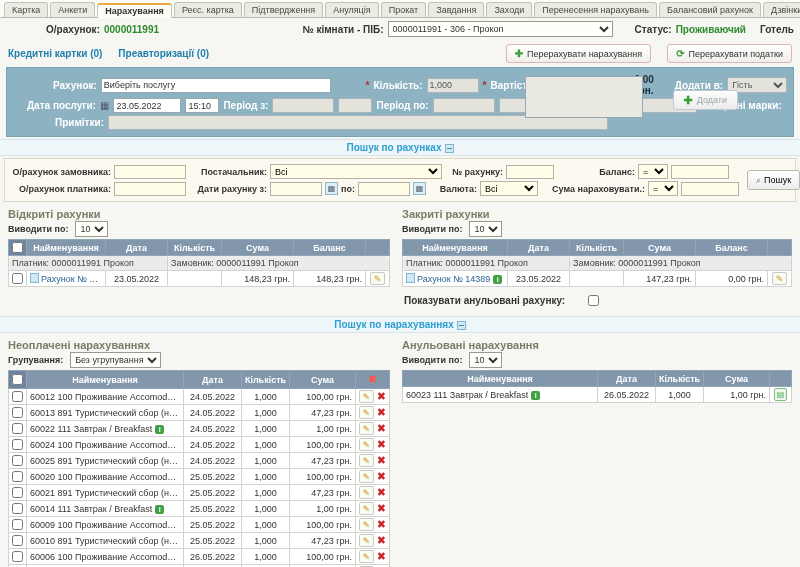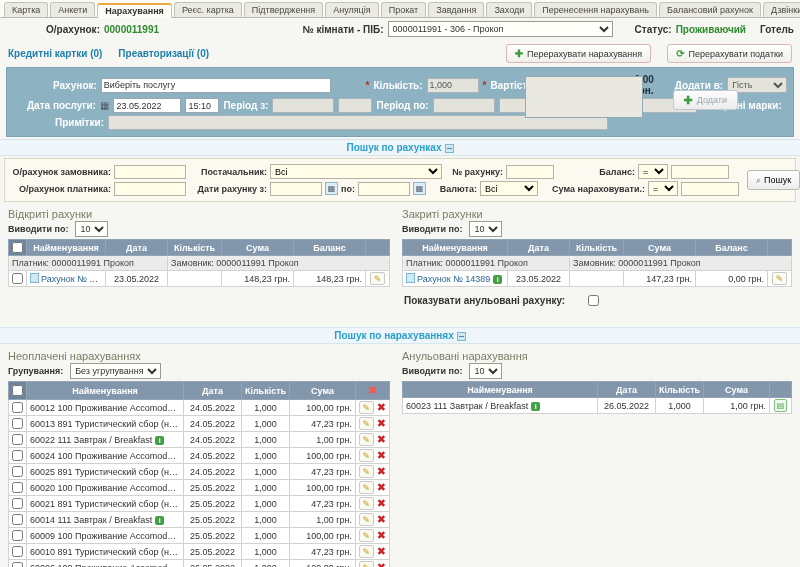--- a/index.html
+++ b/index.html
@@ -60,21 +60,21 @@
   select.ysel { height:15px; border:1px solid #b3b3a5; background:#fffce8; font-size:9px; }
   .calbtn { width:13px; height:13px; background:#dfeef6; border:1px solid #8fb7cc; font-size:8px;
     display:inline-flex; align-items:center; justify-content:center; color:#456; cursor:pointer; }
   .fbtn { display:inline-flex; align-items:center; gap:3px; background:linear-gradient(#ffffff,#ececec);
     border:1px solid #b9b9ad; border-radius:3px; font-size:9px; padding:2px 8px; height:20px; cursor:pointer; }
 
   
   .cols { display:flex; gap:12px; padding:0 8px; margin-top:4px; }
   .colL { flex:0 0 382px; }
   .colR { flex:1; min-width:0; }
-  .sectitle { color:#7c7c66; font-weight:normal; font-size:11px; margin:2px 0 1px 0; }
+  .sectitle { color:#7c7c66; font-weight:bold; font-size:11px; margin:2px 0 1px 0; }
   .persel { font-size:9px; font-weight:bold; margin-bottom:2px; display:flex; align-items:center; gap:7px; }
 
   table.grid { width:100%; border-collapse:collapse; font-size:9px; table-layout:fixed; }
   table.grid th { background:#8296ac; color:#fff; font-weight:bold; text-align:center;
     border:1px solid #93a4b6; padding:2px 2px; height:16px; }
   table.grid th.cbcol { background:#6e849c; width:18px; }
   table.grid td { border:1px solid #d2d2d2; background:#fff; padding:1px 3px; height:15px;
     overflow:hidden; white-space:nowrap; text-overflow:ellipsis; }
   table.grid tr.subrow td { background:#ebebeb; color:#444;border-radius:6px; }
   td.r { text-align:right; }
@@ -88,21 +88,21 @@
   .pencil { display:inline-flex; width:15px; height:13px; border:1px solid #c9c9c0; background:#fbfbf6;
     align-items:center; justify-content:center; color:#c8960c; font-size:9px; border-radius:2px; cursor:pointer; }
   .pencil::after { content:"✎"; }
   .xico { color:#cc2222; font-weight:bold; font-size:11px; cursor:pointer; display:inline-block; }
   .xico::after { content:"✖"; }
   .restico { display:inline-flex; width:13px; height:13px; border:1px solid #7cc07c; background:#eef8ee;
     align-items:center; justify-content:center; color:#3a9c3a; font-size:8px; border-radius:2px; cursor:pointer; }
   .restico::after { content:"▤"; }
   .acticons { display:flex; gap:3px; align-items:center; justify-content:center; }
   input[type=checkbox] { width:11px; height:11px; vertical-align:middle; }
-  .showcanc { font-weight:bold; font-size:10px; margin:8px 0 15px 2px; display:flex; align-items:center; gap:23px; }
+  .showcanc { font-weight:bold; font-size:10px; margin:8px 0 4px 2px; display:flex; align-items:center; gap:23px; }
 </style>
 </head>
 <body>
 
 <div class="tabbar">
 
 <div class="tab">Картка</div>
     <div class="tab">Анкети</div>
     <div class="tab active">Нарахування</div>
     <div class="tab">Реєс. картка</div>

